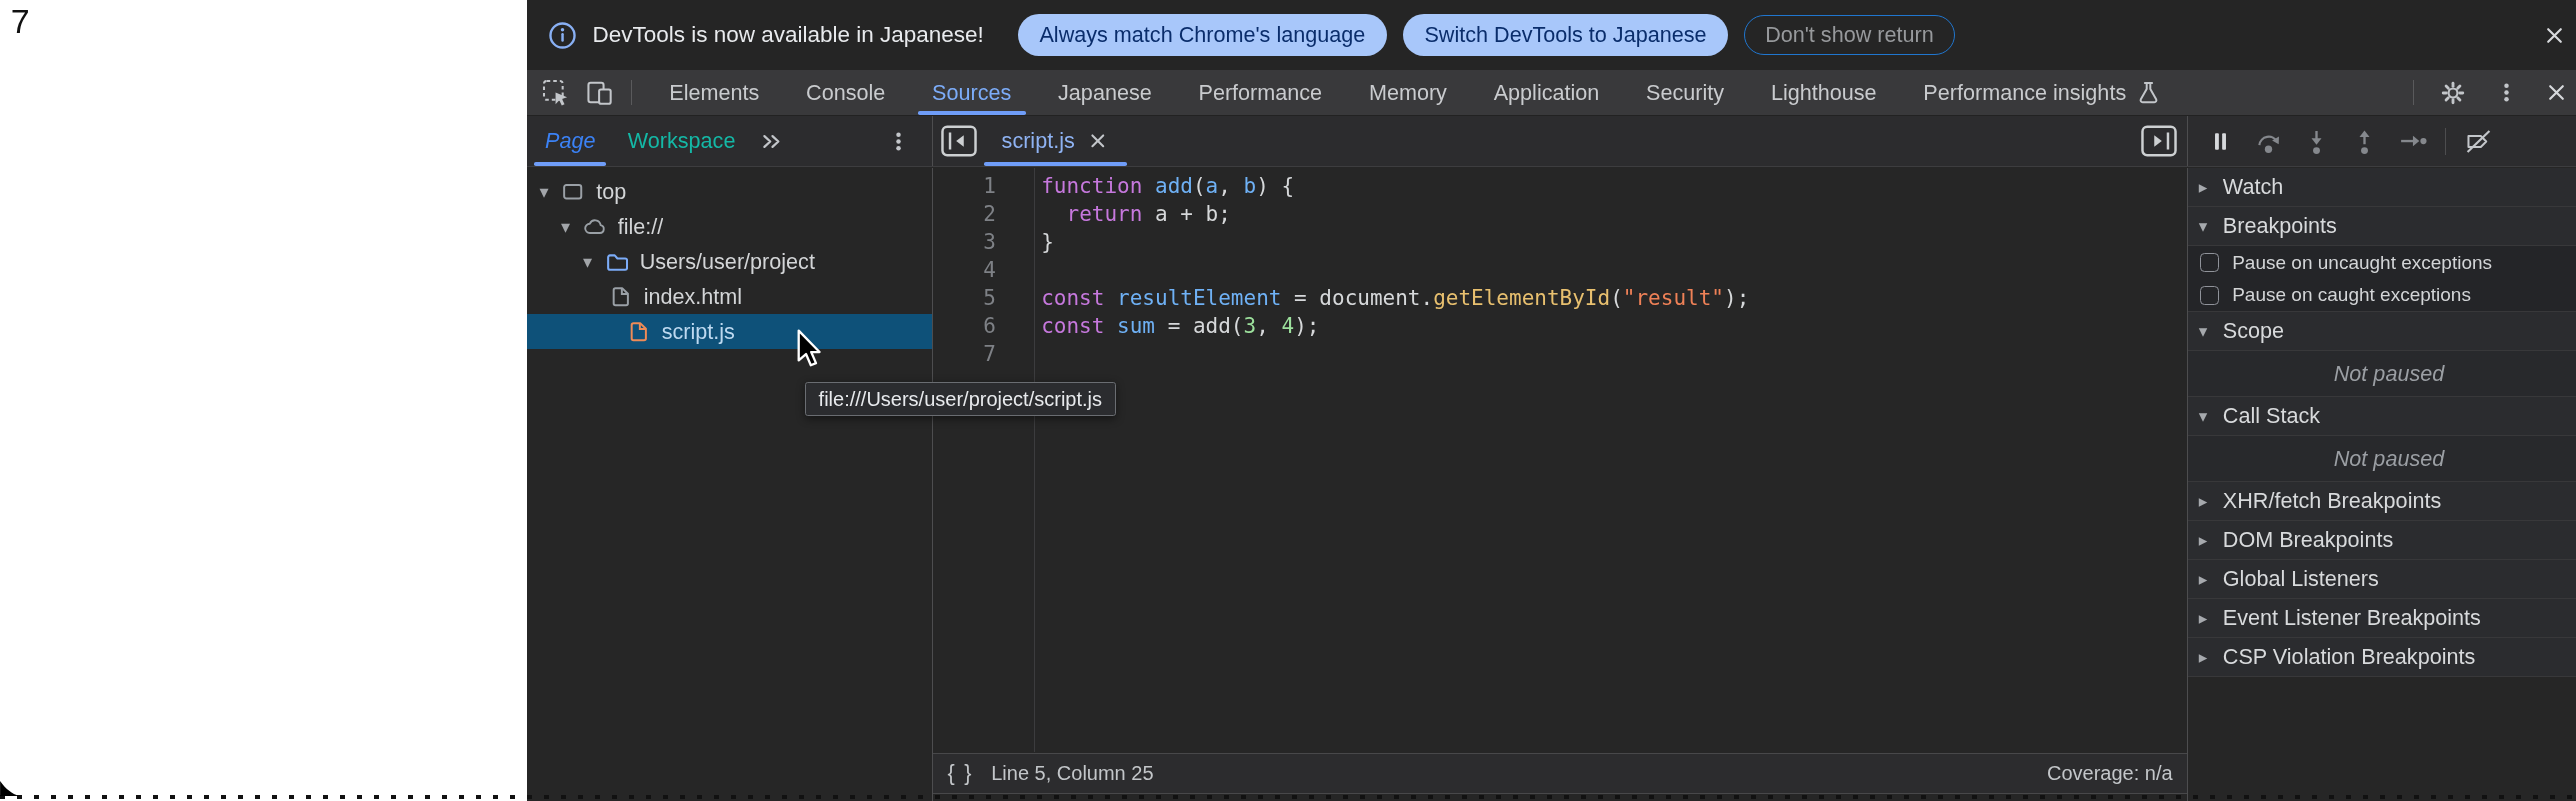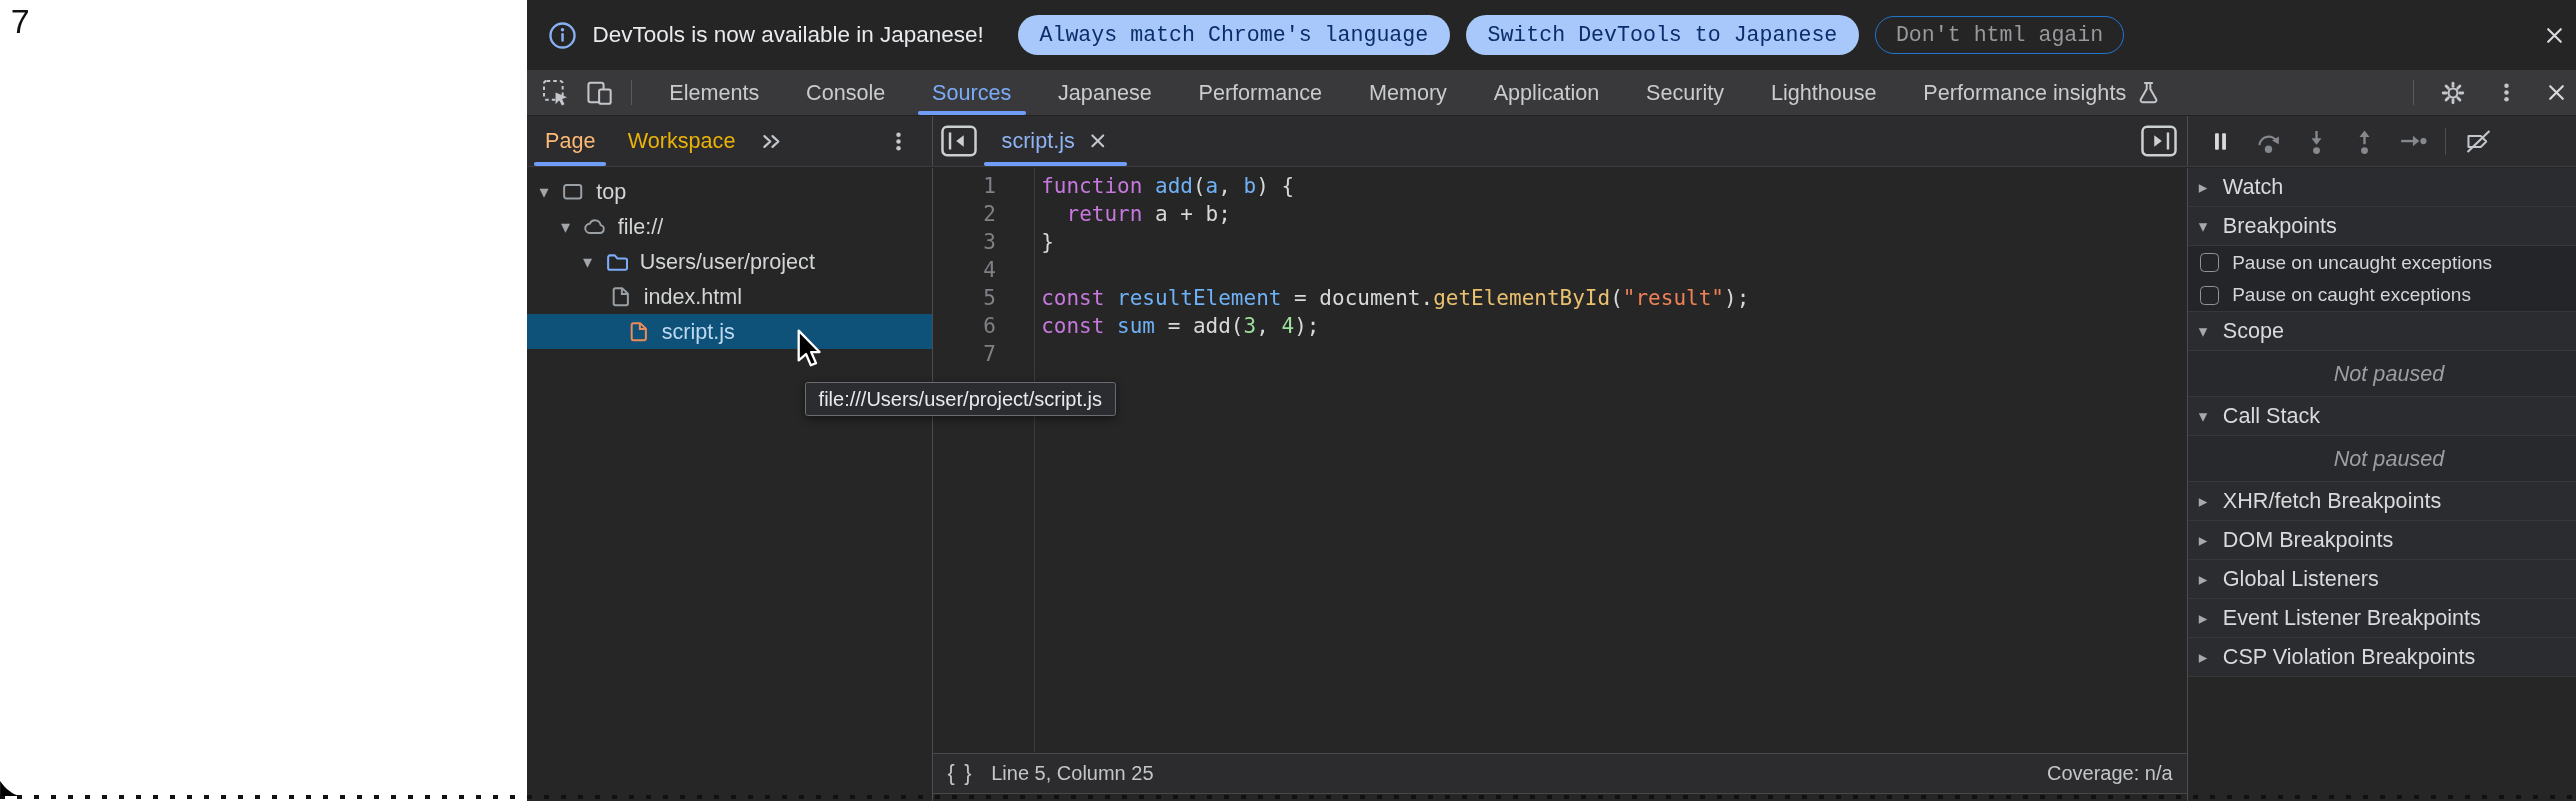--- a/index.html
+++ b/index.html
@@ -10,42 +10,42 @@
   #margin-label{position:absolute;left:10.8px;top:1.8px;font-size:34px;color:#111;}
 
   
   .devtools{position:absolute;left:527px;top:0;width:2063px;height:801px;background:#262626;color:#d6d8da;}
 
   
   .notif-bar{height:70px;background:#252525;display:flex;align-items:center;}
   .info-i{width:31px;height:31px;margin-left:20px;margin-right:14.4px;flex:none;}
   .notif-msg{font-size:22.5px;color:#e8eaed;white-space:nowrap;}
   .notif-actions{display:flex;align-items:center;gap:16px;margin-left:34px;}
-  .pill{font-family:Liberation Mono, monospace;font-size:21.6px;border-radius:23.4px;padding:8px 21.6px;cursor:pointer;white-space:nowrap;}
+  .pill{font-family:Liberation Sans, sans-serif;font-size:21.6px;border-radius:23.4px;padding:8px 21.6px;cursor:pointer;white-space:nowrap;}
   .pill.filled{background:#a8c7fa;color:#0a2d6b;border:none;}
   .pill.outlined{background:transparent;color:#97999c;border:1.8px solid #2076cf;padding:6.3px 20px;}
   .notif-close{margin-left:auto;margin-right:21.6px;width:27px;height:27px;flex:none;cursor:pointer;}
 
   
   .main-tabbar{height:46px;background:#39393b;border-bottom:0.9px solid #222;display:flex;align-items:stretch;}
   .tb-left{display:flex;align-items:center;}
   .tb-btn{width:32px;height:32px;display:flex;align-items:center;justify-content:center;margin-left:12.6px;}
   .tb-divider{width:0.9px;height:25px;background:#5a5a5c;margin:auto 14.4px;}
   .main-tabs{display:flex;align-items:stretch;}
   .main-tab{display:flex;align-items:center;gap:9px;padding:0 23.4px;font-size:21.6px;color:#c9cbce;position:relative;cursor:pointer;white-space:nowrap;}
   .main-tab.active{color:#7cacf8;}
   .main-tab.active::after{content:"";position:absolute;left:9px;right:9px;bottom:0;height:3.6px;background:#6f9df8;border-radius:1.8px;}
   .flask{width:27px;height:27px;}
   .tb-right{display:flex;align-items:center;margin-left:auto;margin-right:20px;gap:23.4px;}
 
   
   .row3{height:51px;display:flex;border-bottom:0.9px solid #3d3d3f;background:#2c2c2e;}
   .nav-header{width:406px;flex:none;display:flex;align-items:center;border-right:0.9px solid #4d4d4f;}
-  .nav-tab{height:100%;display:flex;align-items:center;padding:0 14.4px;margin-left:3.6px;font-size:21.6px;color:#eab308;position:relative;cursor:pointer;}
-  .nav-tab.active{color:#fdba74;}
+  .nav-tab{height:100%;display:flex;align-items:center;padding:0 14.4px;margin-left:3.6px;font-size:21.6px;color:#14b8a6;position:relative;cursor:pointer;}
+  .nav-tab.active{color:#3b82f6;font-style:italic;}
   .nav-tab.active::after{content:"";position:absolute;left:3.6px;right:3.6px;bottom:0;height:3.6px;background:#6f9df8;border-radius:1.8px;}
   .more-btn{width:27px;height:27px;margin-left:9px;cursor:pointer;}
   .kebab-sm{width:27px;height:27px;margin-left:auto;margin-right:20px;cursor:pointer;}
   .editor-header{flex:1;display:flex;align-items:center;border-right:0.9px solid #4d4d4f;position:relative;}
   .toggle-btn{width:38px;height:34px;margin-left:7.2px;cursor:pointer;flex:none;}
   .toggle-btn.right{margin-left:auto;margin-right:9px;}
   .file-tab{height:100%;display:flex;align-items:center;gap:12.6px;padding:0 18px;margin-left:5.4px;position:relative;cursor:pointer;}
   .file-tab .ft-label{font-size:21.6px;color:#8fb3f3;}
   .file-tab::after{content:"";position:absolute;left:0;right:0;bottom:0;height:4.5px;background:#6f9df8;border-radius:1.8px;}
   .tab-close{width:21.6px;height:21.6px;cursor:pointer;}
@@ -110,21 +110,21 @@
   <div class="notif-bar">
     <svg class="info-i" viewBox="0 0 34 34">
       <circle cx="17" cy="17" r="13.2" fill="none" stroke="#89b0f4" stroke-width="2.6"></circle>
       <circle cx="17" cy="10.8" r="1.9" fill="#89b0f4"></circle>
       <rect x="15.7" y="14.2" width="2.7" height="9.6" rx="1.3" fill="#89b0f4"></rect>
     </svg>
     <span class="notif-msg">DevTools is now available in Japanese!</span>
     <div class="notif-actions">
         <button class="pill filled">Always match Chrome's language</button>
         <button class="pill filled">Switch DevTools to Japanese</button>
-        <button class="pill outlined">Don't html again</button>
+        <button class="pill outlined">Don't show return</button>
       </div>
     <svg class="notif-close" viewBox="0 0 30 30">
       <path d="M8,8 L22,22 M22,8 L8,22" stroke="#d7d9dc" stroke-width="2.4" stroke-linecap="round" fill="none"></path>
     </svg>
   </div>
 
   <div class="main-tabbar">
     <div class="tb-left">
       <div class="tb-btn">
         <svg viewBox="0 0 36 36" width="32" height="32">

